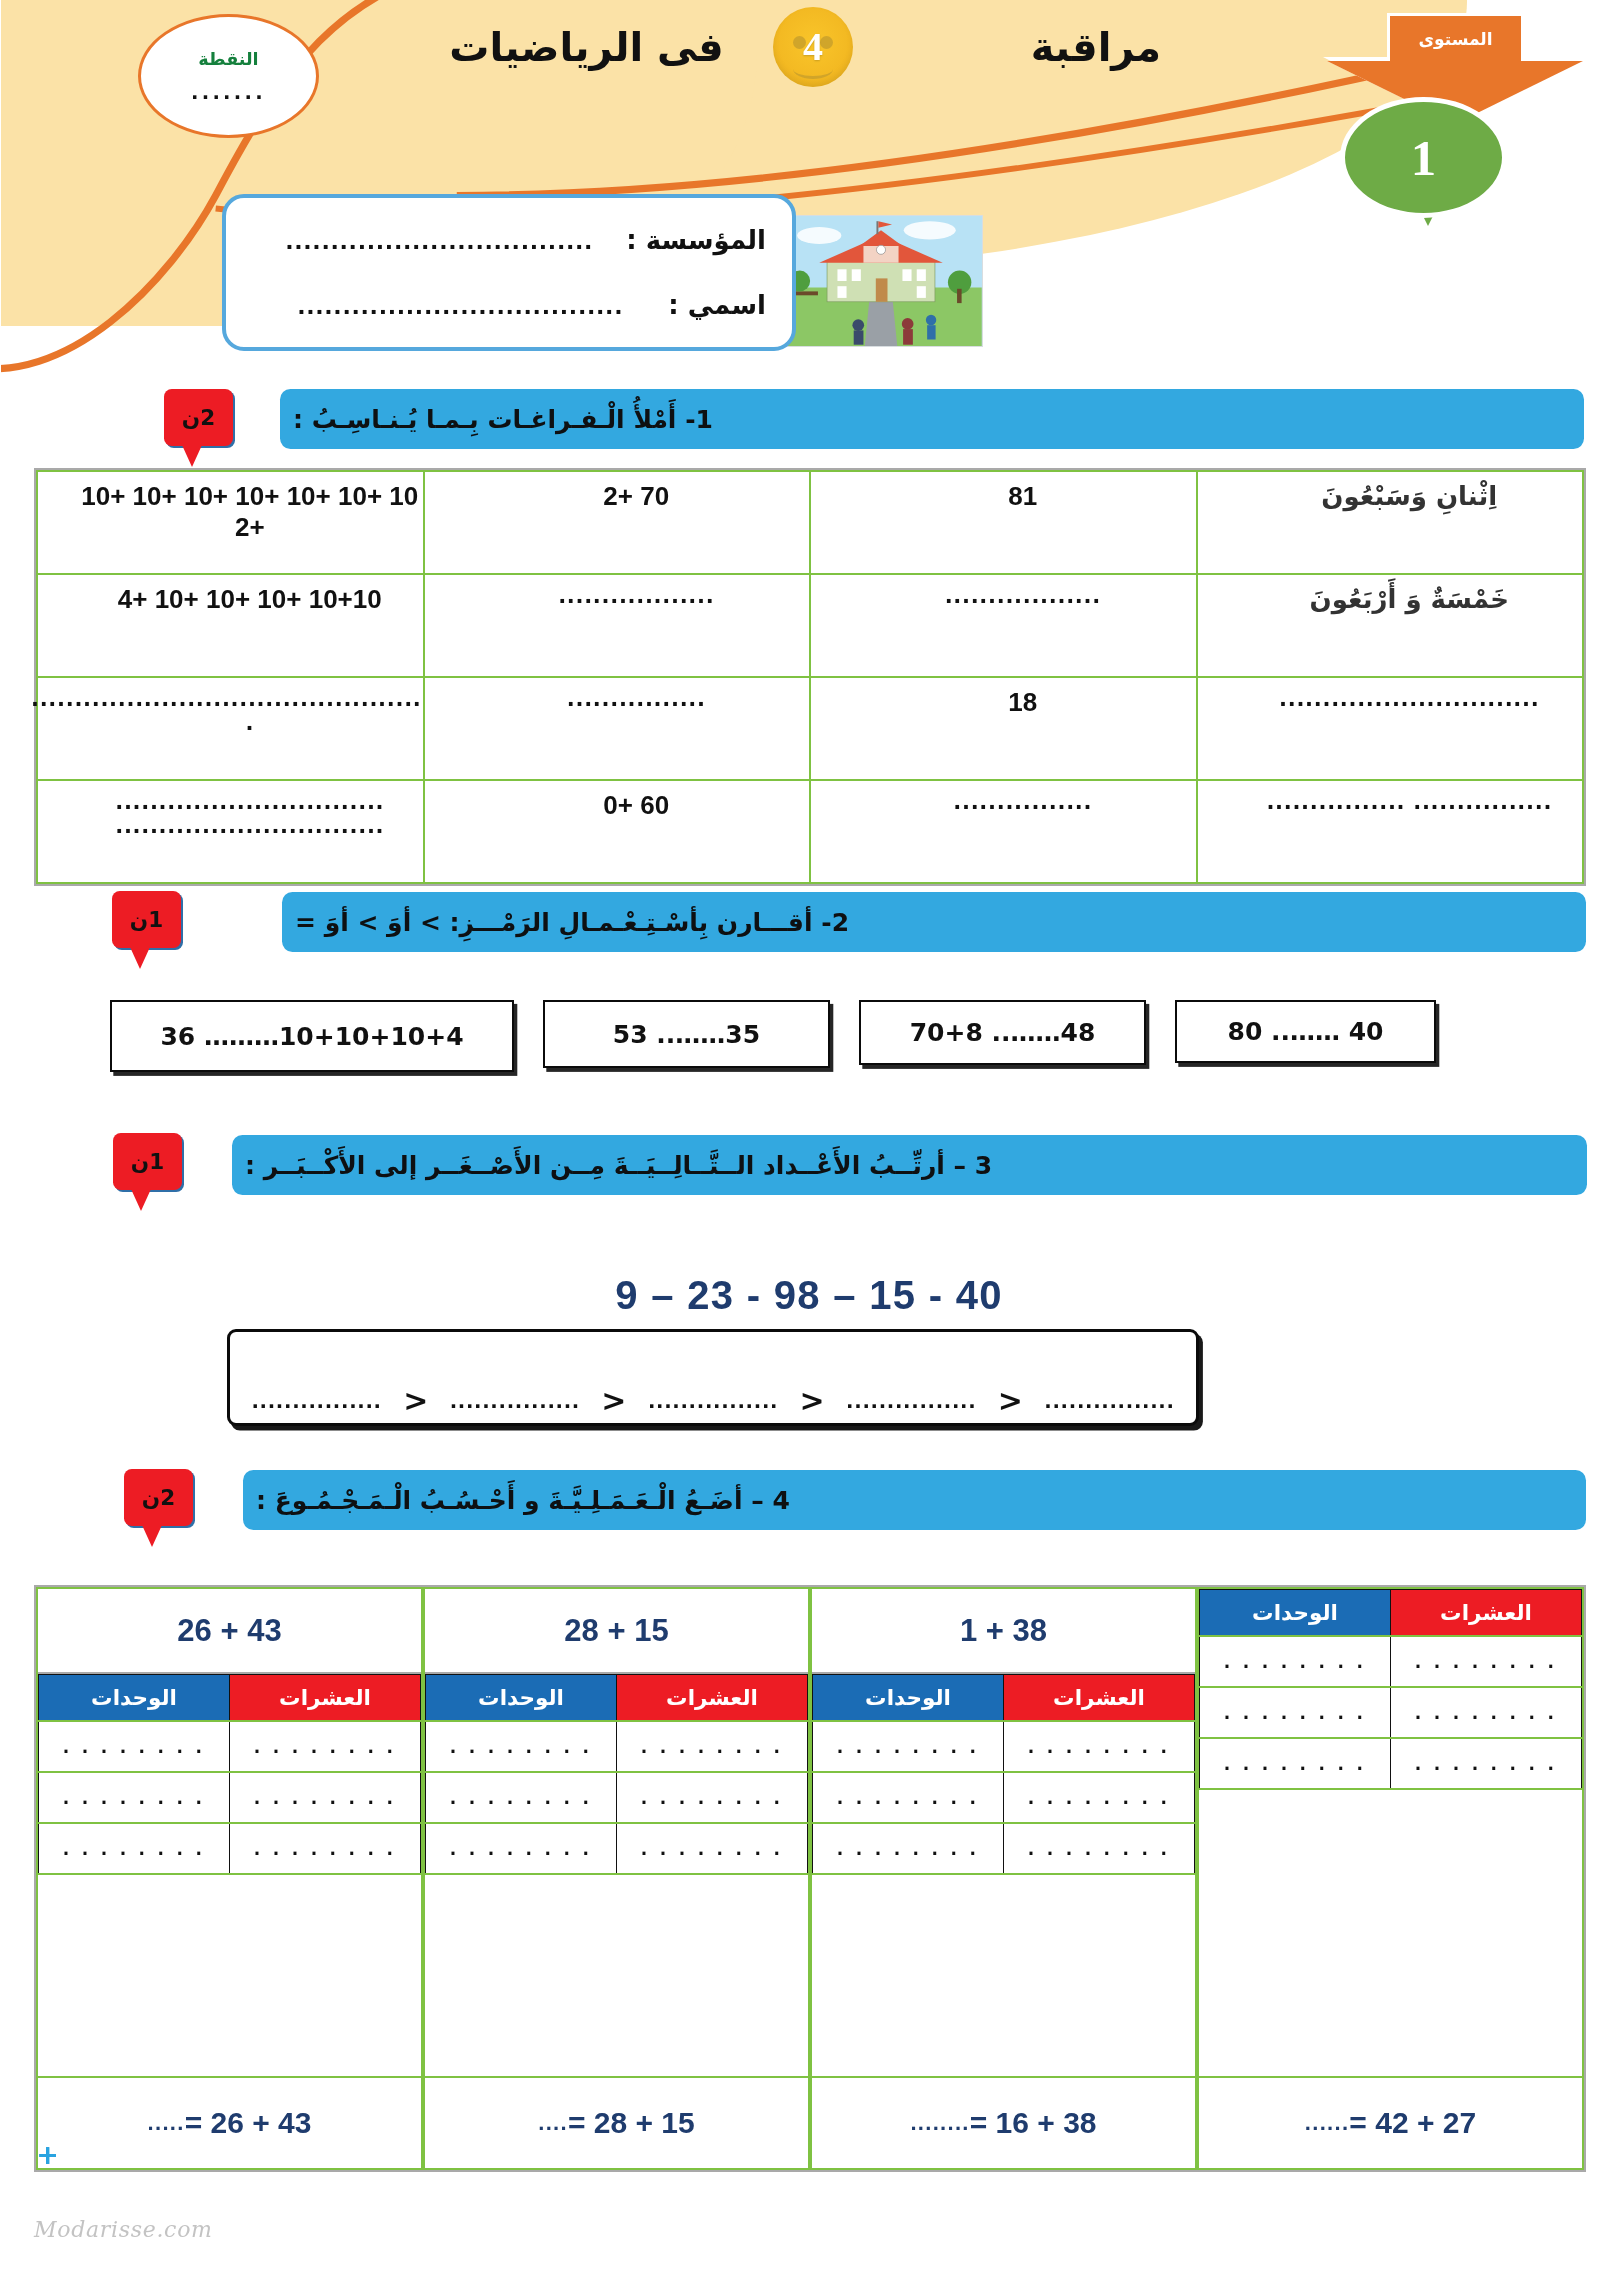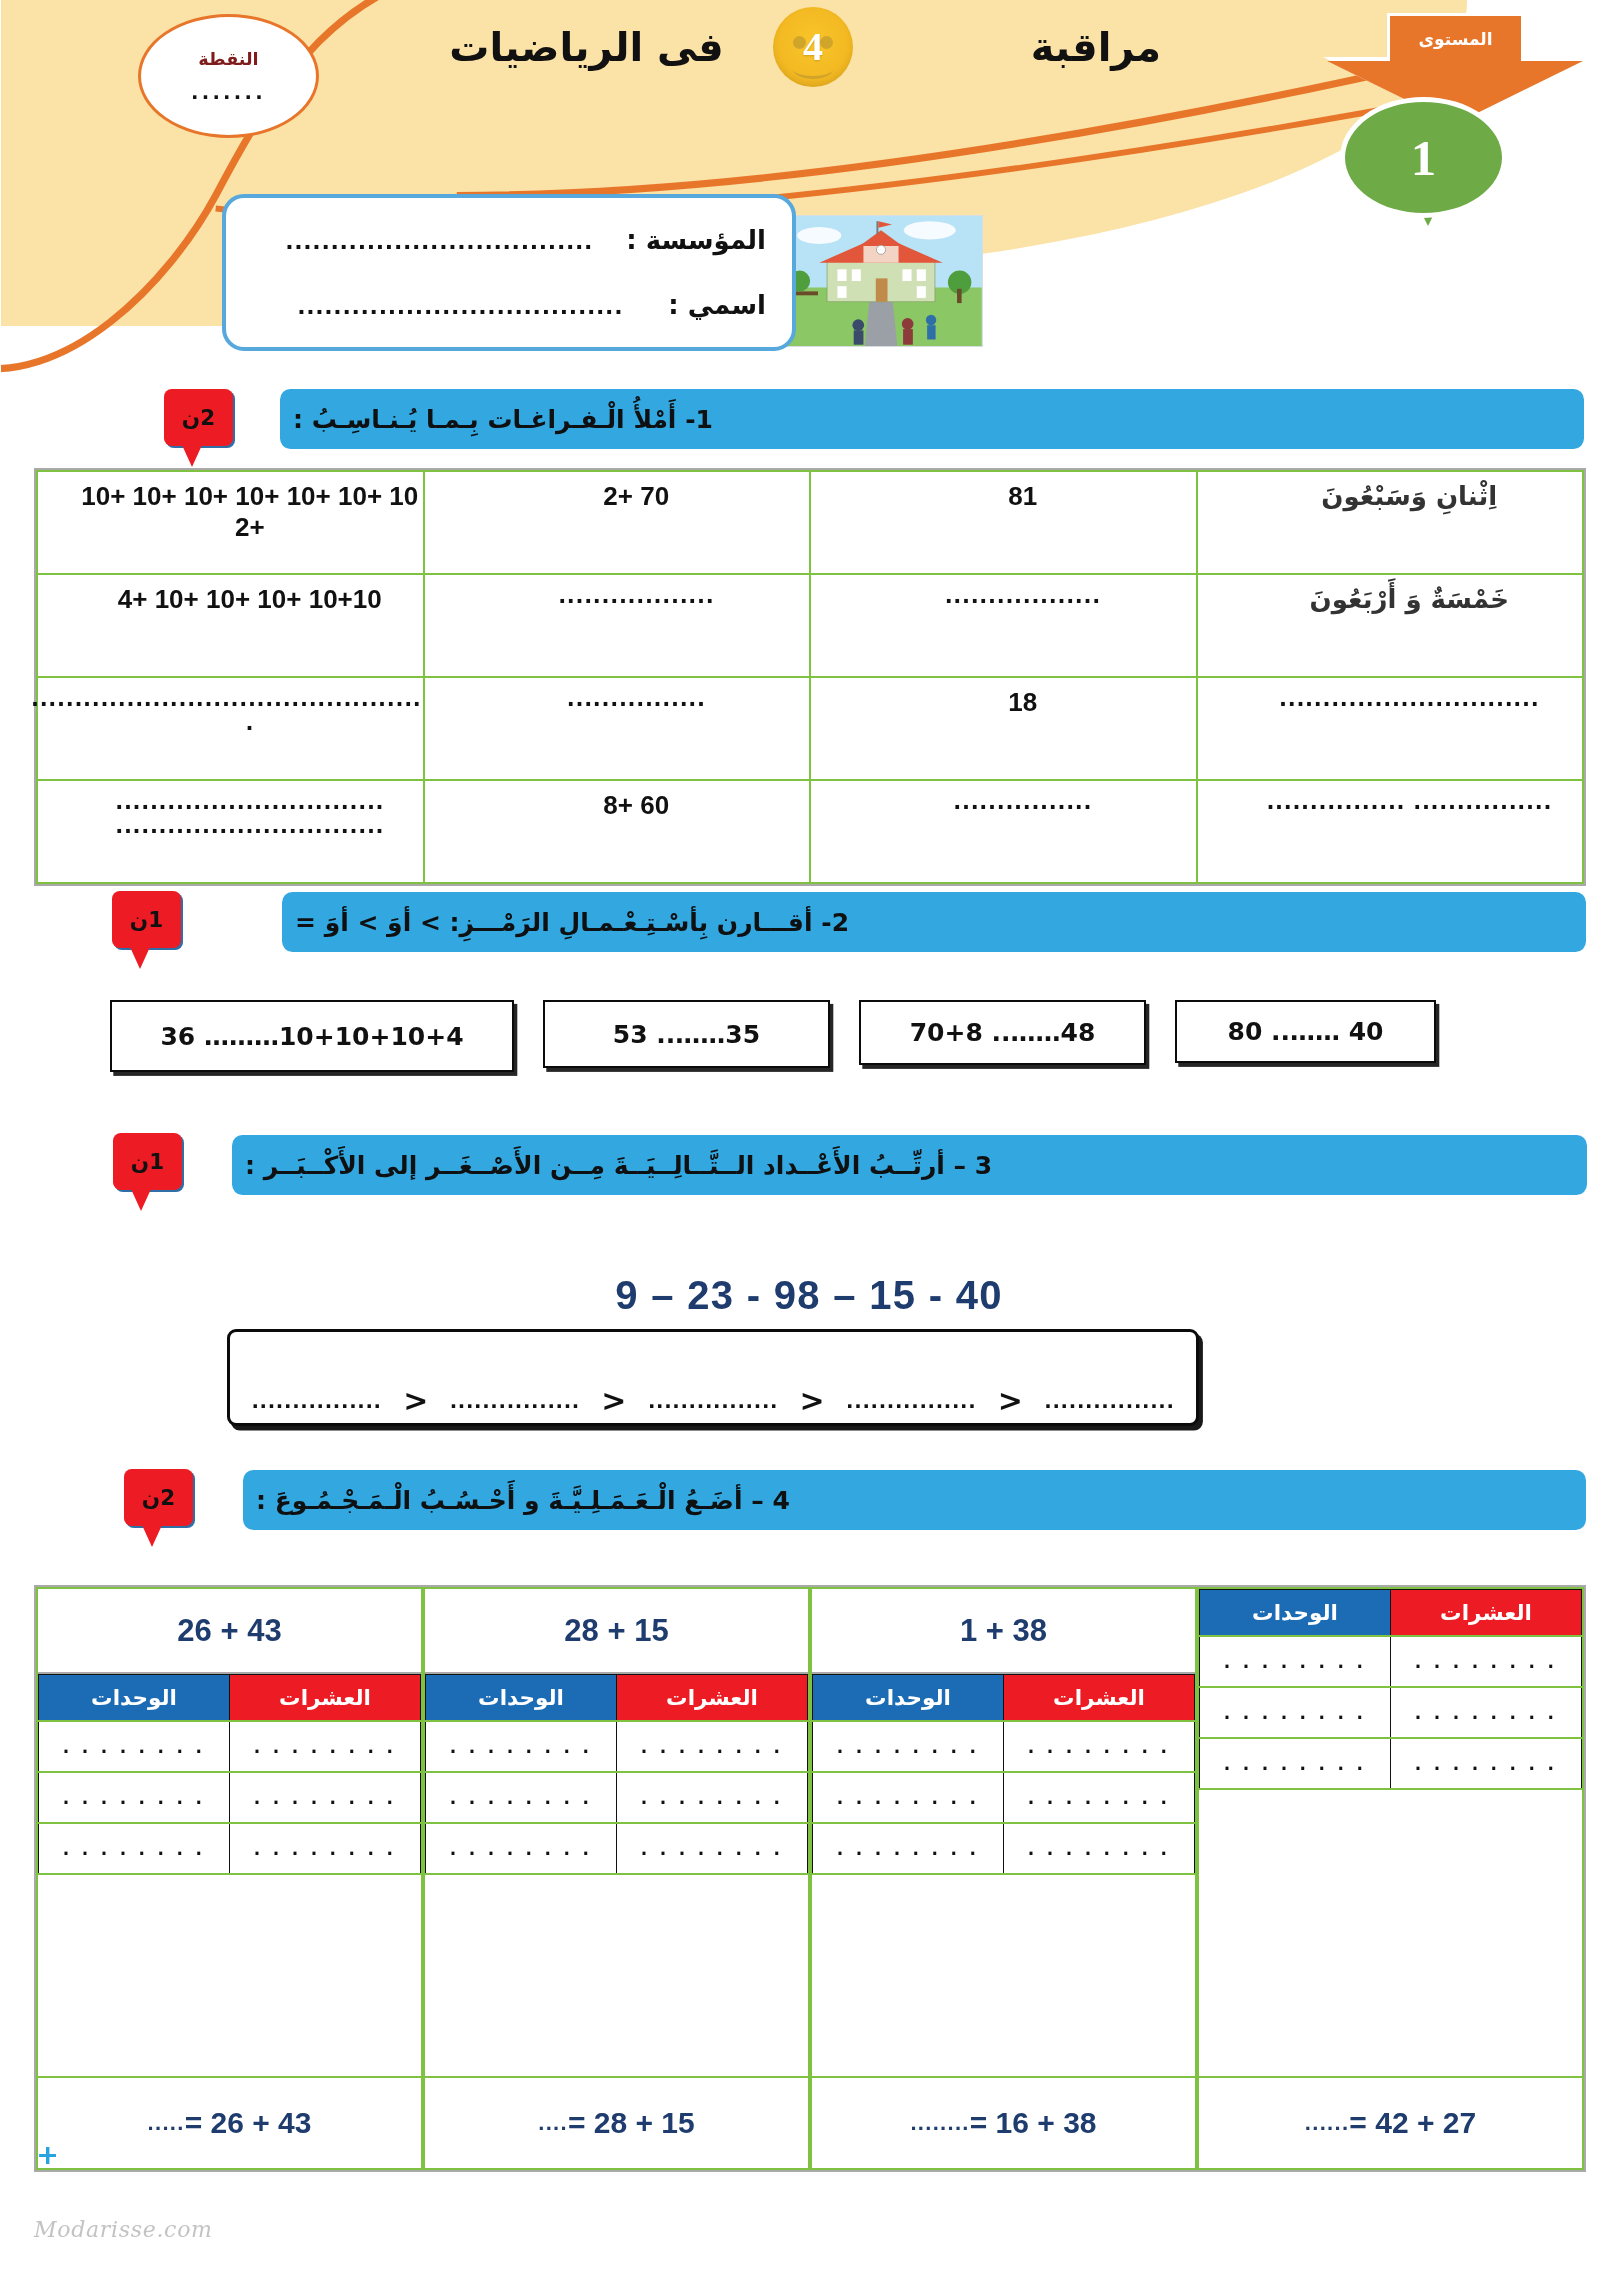--- a/index.html
+++ b/index.html
@@ -27,21 +27,21 @@
   }
 
   .note-bubble{
     position:absolute;left:138px;top:14.3px;width:181px;height:124px;
     background:#ffffff;border:3.3px solid #e8762a;
     border-radius:50% 50% 50% 50%;
     box-sizing:border-box;
     display:flex;flex-direction:column;align-items:center;justify-content:center;
     z-index:6;
   }
-  .note-bubble .lbl{font-size:17.6px;font-weight:bold;color:#7f1d1d;letter-spacing:0.7px;}
+  .note-bubble .lbl{font-size:17.6px;font-weight:bold;color:#15803d;letter-spacing:0.7px;}
   .note-bubble .dots{font-size:19.6px;font-weight:bold;color:#111;letter-spacing:3.3px;margin-top:11.7px;}
 
   .smiley{
     position:absolute;left:773px;top:6.5px;width:80px;height:80px;
     border-radius:50%;
     background:radial-gradient(circle at 50% 45%, #f9c52a 0%, #f2b721 70%, #e0a818 100%);
     z-index:7;
     box-shadow:inset 0 -3.9px 6.5px rgba(0,0,0,.08);
   }
   .smiley .eye{position:absolute;top:29px;width:13px;height:13px;border-radius:50%;background:#c9a02b;opacity:.85;}
@@ -332,21 +332,21 @@
       </tr>
       <tr>
         <td><span class="c-dots">..............................</span></td>
         <td><span class="c-num">18</span></td>
         <td><span class="c-dots">................</span></td>
         <td><span class="c-dots">............................................. .</span></td>
       </tr>
       <tr>
         <td><span class="c-dots">................ ................</span></td>
         <td><span class="c-dots">................</span></td>
-        <td><span class="c-num">60 +8</span></td>
+        <td><span class="c-num">60 +0</span></td>
         <td><span class="c-dots">............................... ...............................</span></td>
       </tr>
     </tbody>
   </table>
 </div>
 
 <div class="ex-head" style="left:282px;top:892px;width:1304px;">
   <div class="ex-bar" style="width:1304px;">
     <span class="txt">2- أقـــارن بِأسْـتِـعْـمـالِ الرَمْـــزِ:   &gt; أوَ  &gt;  أوَ   =</span>
   </div>

